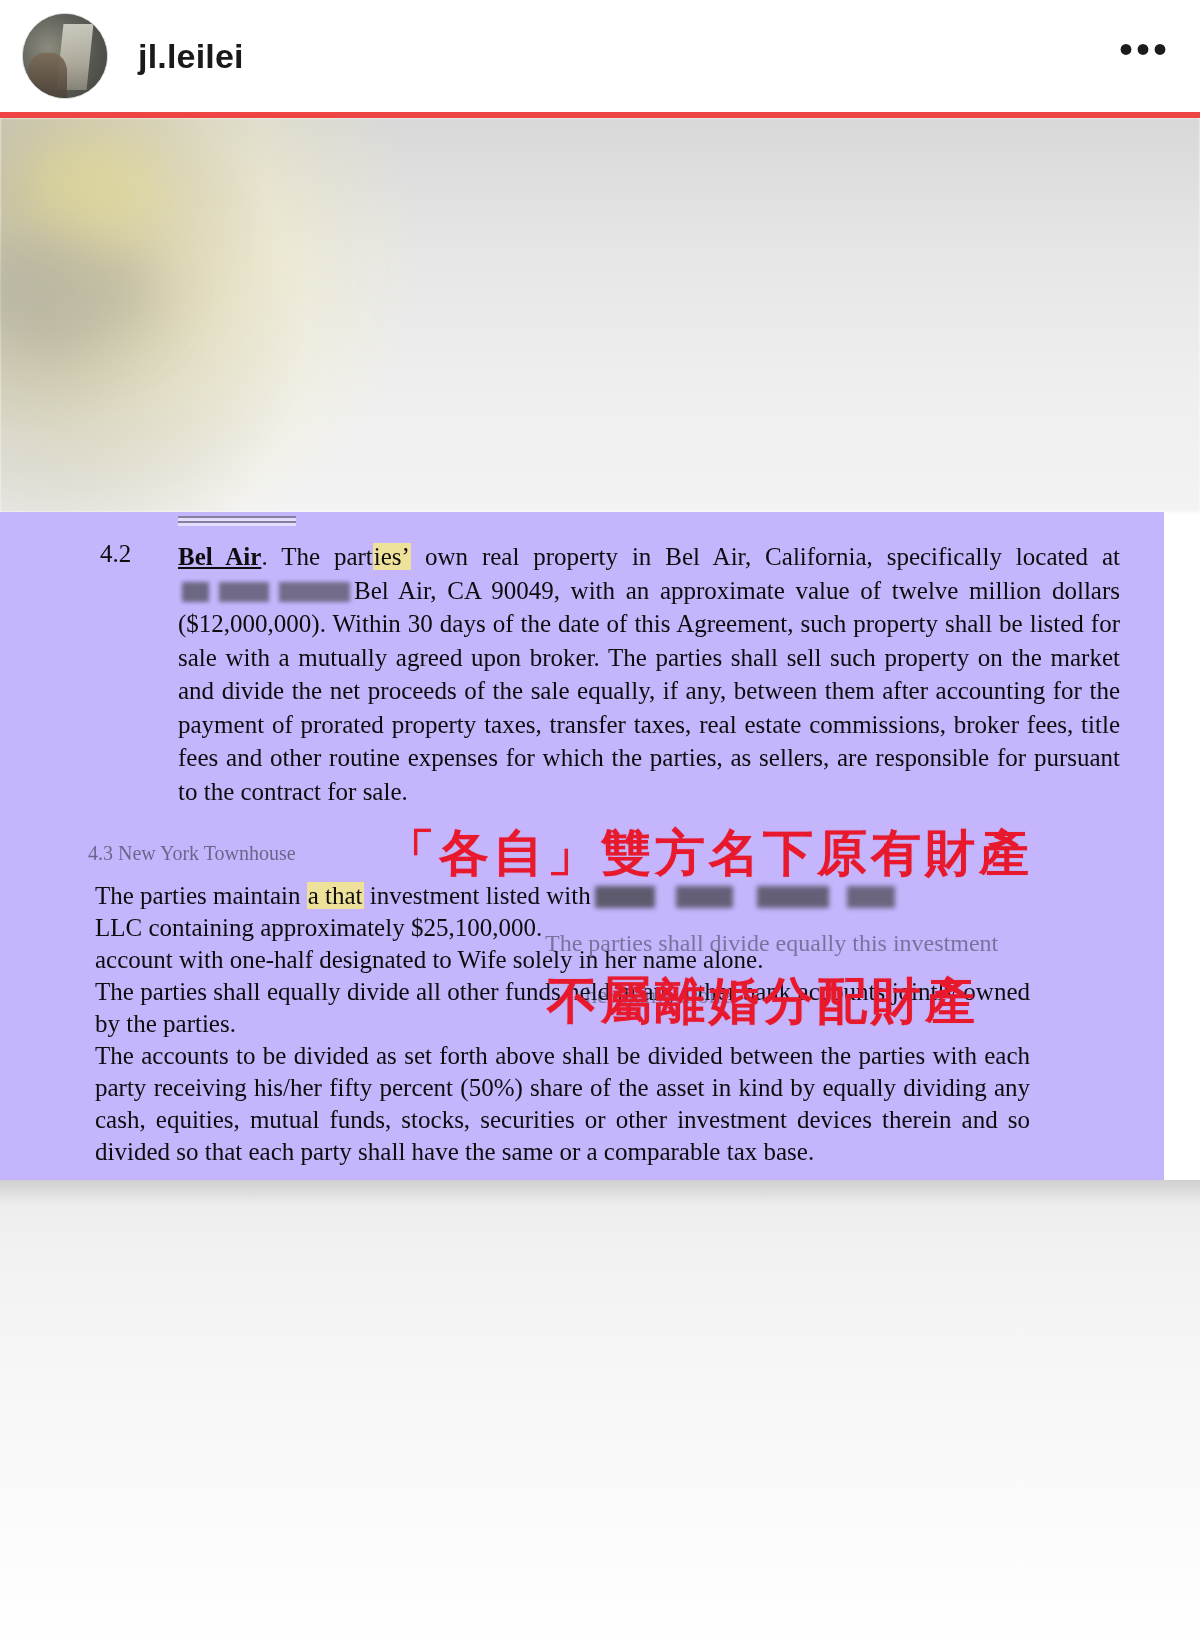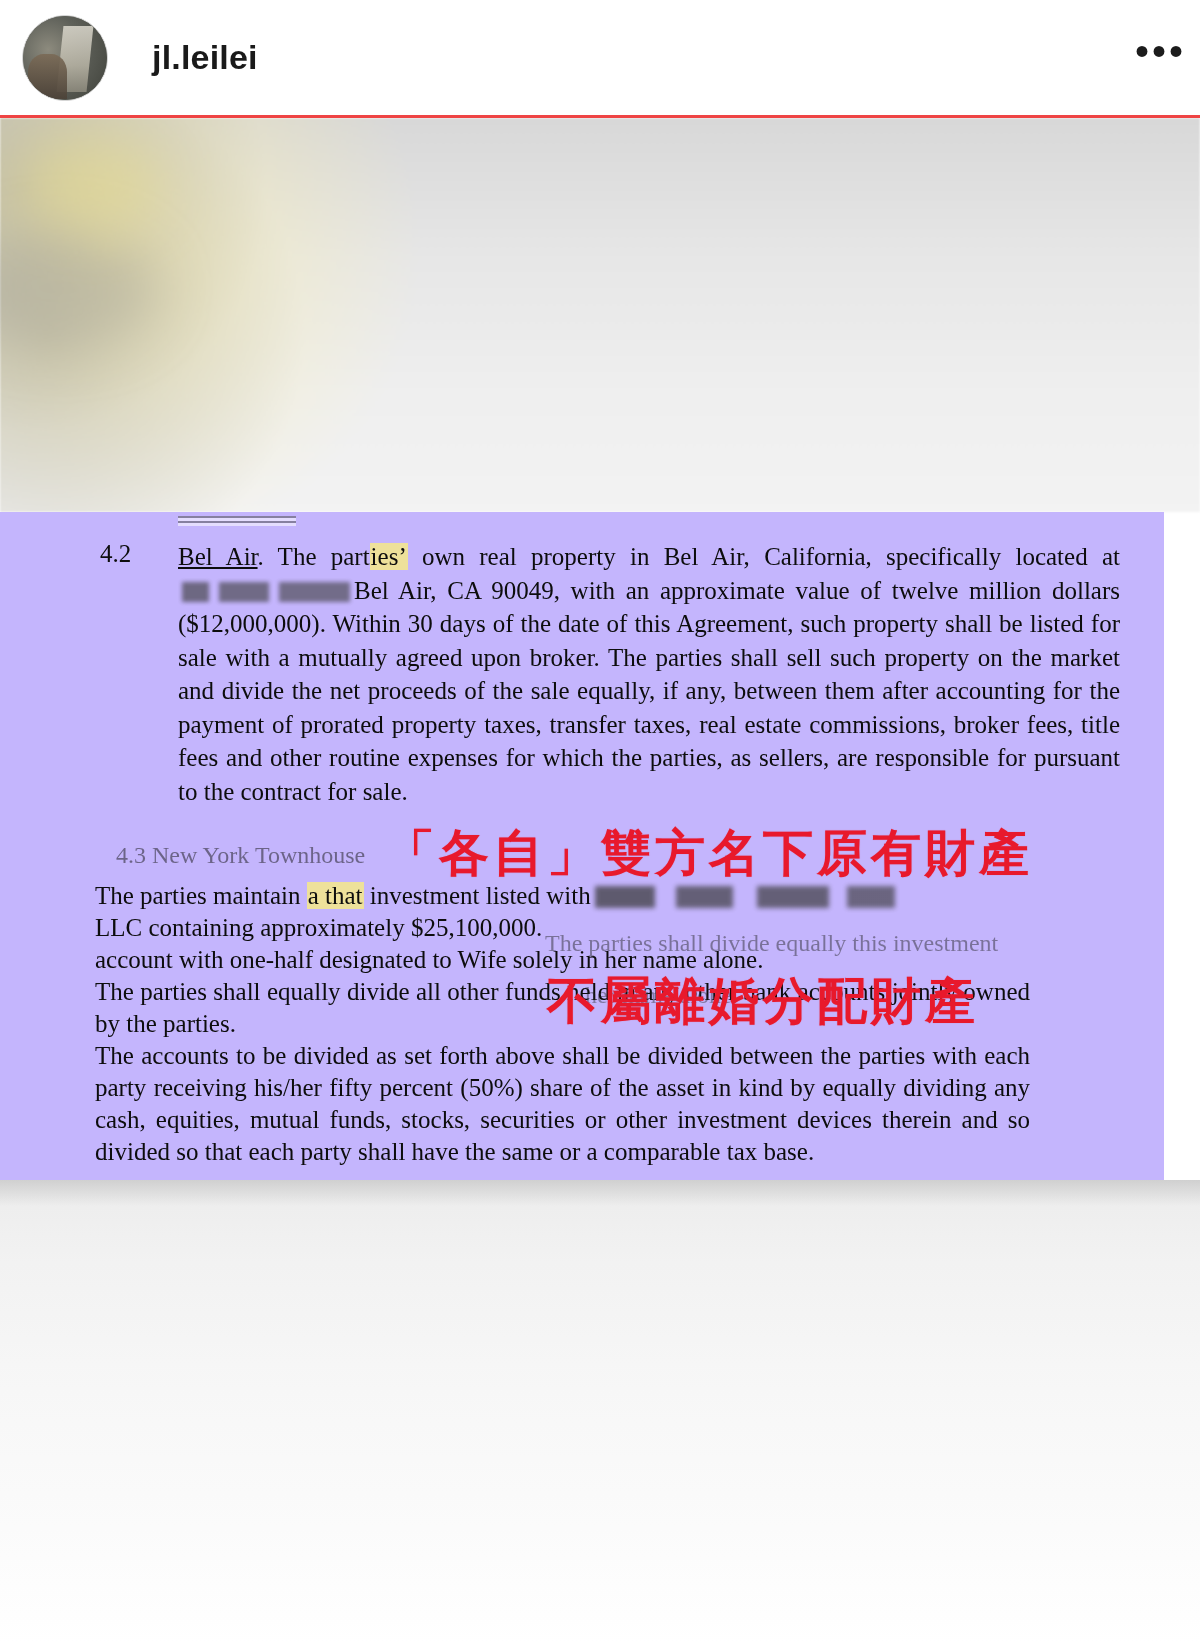--- a/index.html
+++ b/index.html
@@ -15,27 +15,26 @@
     overflow: hidden;
   }
 
   
   .ig-header {
     position: absolute;
     top: 0; left: 0;
     width: 1200px;
     height: 118px;
     background: #ffffff;
-    border-bottom: 3px solid #ef4444;
+    border-bottom: 6px solid #ef4444;
     display: flex;
     align-items: center;
     box-sizing: border-box;
-    padding: 0 14px 0 22px;
+    padding: 0 30px 0 22px;
     z-index: 10;
-    gap: 14px;
   }
   .avatar {
     width: 84px;
     height: 84px;
     border-radius: 50%;
     overflow: hidden;
     flex: 0 0 auto;
     background: #6d6f68;
     position: relative;
     border: 1px solid #d8d8d8;
@@ -139,21 +138,21 @@
     font-family: "Liberation Serif", serif;
   }
   .clause-body {
     margin-left: 78px;
     font-size: 25px;
     line-height: 33.5px;
     text-align: justify;
     text-justify: inter-word;
     font-family: "Liberation Serif", serif;
   }
-  .u-bold { font-weight: 400; text-decoration: underline; }
+  .u-bold { font-weight: 700; text-decoration: underline; }
   .hl-yellow {
     background: rgba(252, 240, 120, .75);
     padding: 0 1px;
   }
   .redact {
     display: inline-block;
     vertical-align: -3px;
     height: 20px;
     width: 168px;
     margin: 0 4px;
@@ -204,22 +203,22 @@
     position: absolute;
     left: 585px; top: 470px;
     width: 440px;
     font-size: 24px;
     color: rgba(30,30,30,.4);
     font-family: "Liberation Serif", serif;
     filter: blur(.6px);
   }
   .partial-line {
     position: absolute;
-    left: 116px; top: 330px;
-    font-size: 24px;
+    left: 88px; top: 330px;
+    font-size: 20px;
     color: rgba(20,20,20,.5);
     font-family: "Liberation Serif", serif;
   }
 
   
   .annot {
     position: absolute;
     color: #e8192c;
     font-family: "DejaVu Sans", sans-serif;
     font-weight: 700;

